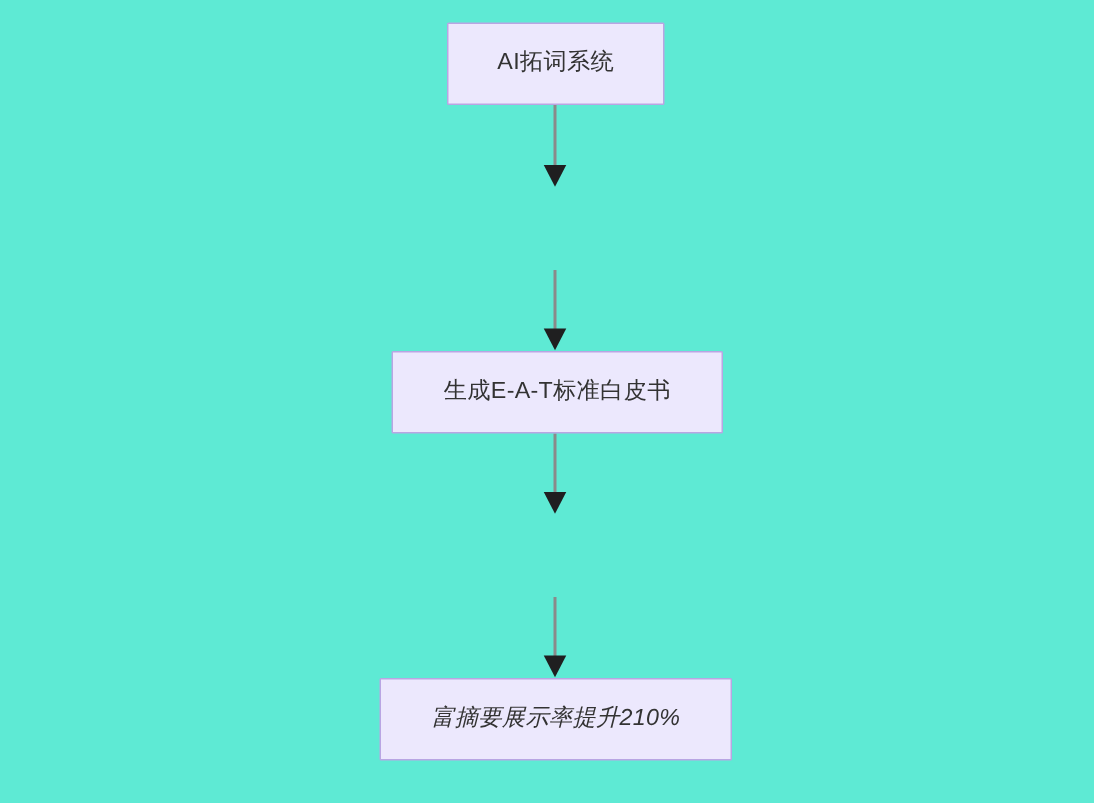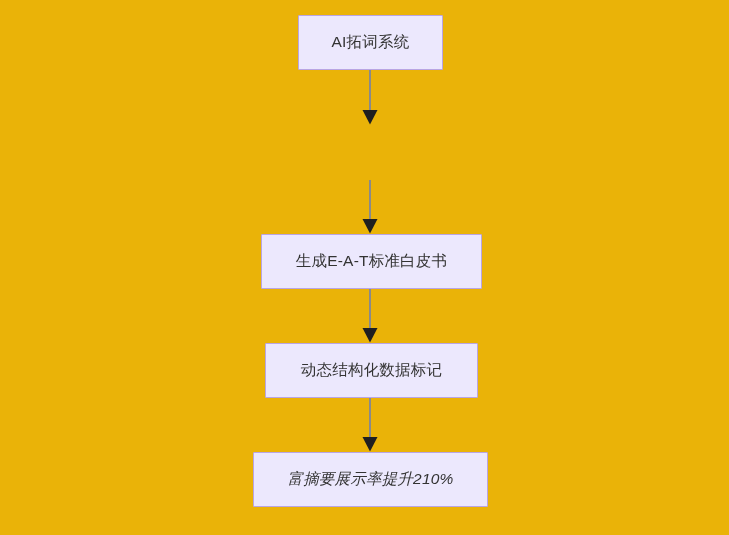--- a/index.html
+++ b/index.html
@@ -10,21 +10,21 @@
     width: 729px;
     height: 535px;
     background: #f8f8f8;
     font-family: "Liberation Sans", "DejaVu Sans", sans-serif;
     overflow: hidden;
   }
   #flowchart-canvas {
     position: relative;
     width: 729px;
     height: 535px;
-    background: #eab308;
+    background: #5eead4;
   }
   .flow-node {
     position: absolute;
     box-sizing: border-box;
     background: #ece8fd;
     border: 1.3px solid #b9a5e3;
     border-radius: 1px;
     display: flex;
     align-items: center;
     justify-content: center;
@@ -80,21 +80,18 @@
 
   <div class="flow-node" id="node-1" style="left:298px; top:15px; width:145px; height:55px;">
     <span class="node-label">AI拓词系统</span>
   </div>
 
 
   <div class="flow-node" id="node-3" style="left:261px; top:234px; width:221px; height:55px;">
     <span class="node-label">生成E-A-T标准白皮书</span>
   </div>
 
-  <div class="flow-node" id="node-4" style="left:265px; top:343px; width:213px; height:55px;">
-    <span class="node-label">动态结构化数据标记</span>
-  </div>
 
   <div class="flow-node" id="node-5" style="left:253px; top:452px; width:235px; height:55px;font-style:italic;">
     <span class="node-label">富摘要展示率提升210%</span>
   </div>
 
 </div>
 
 </body></html>

